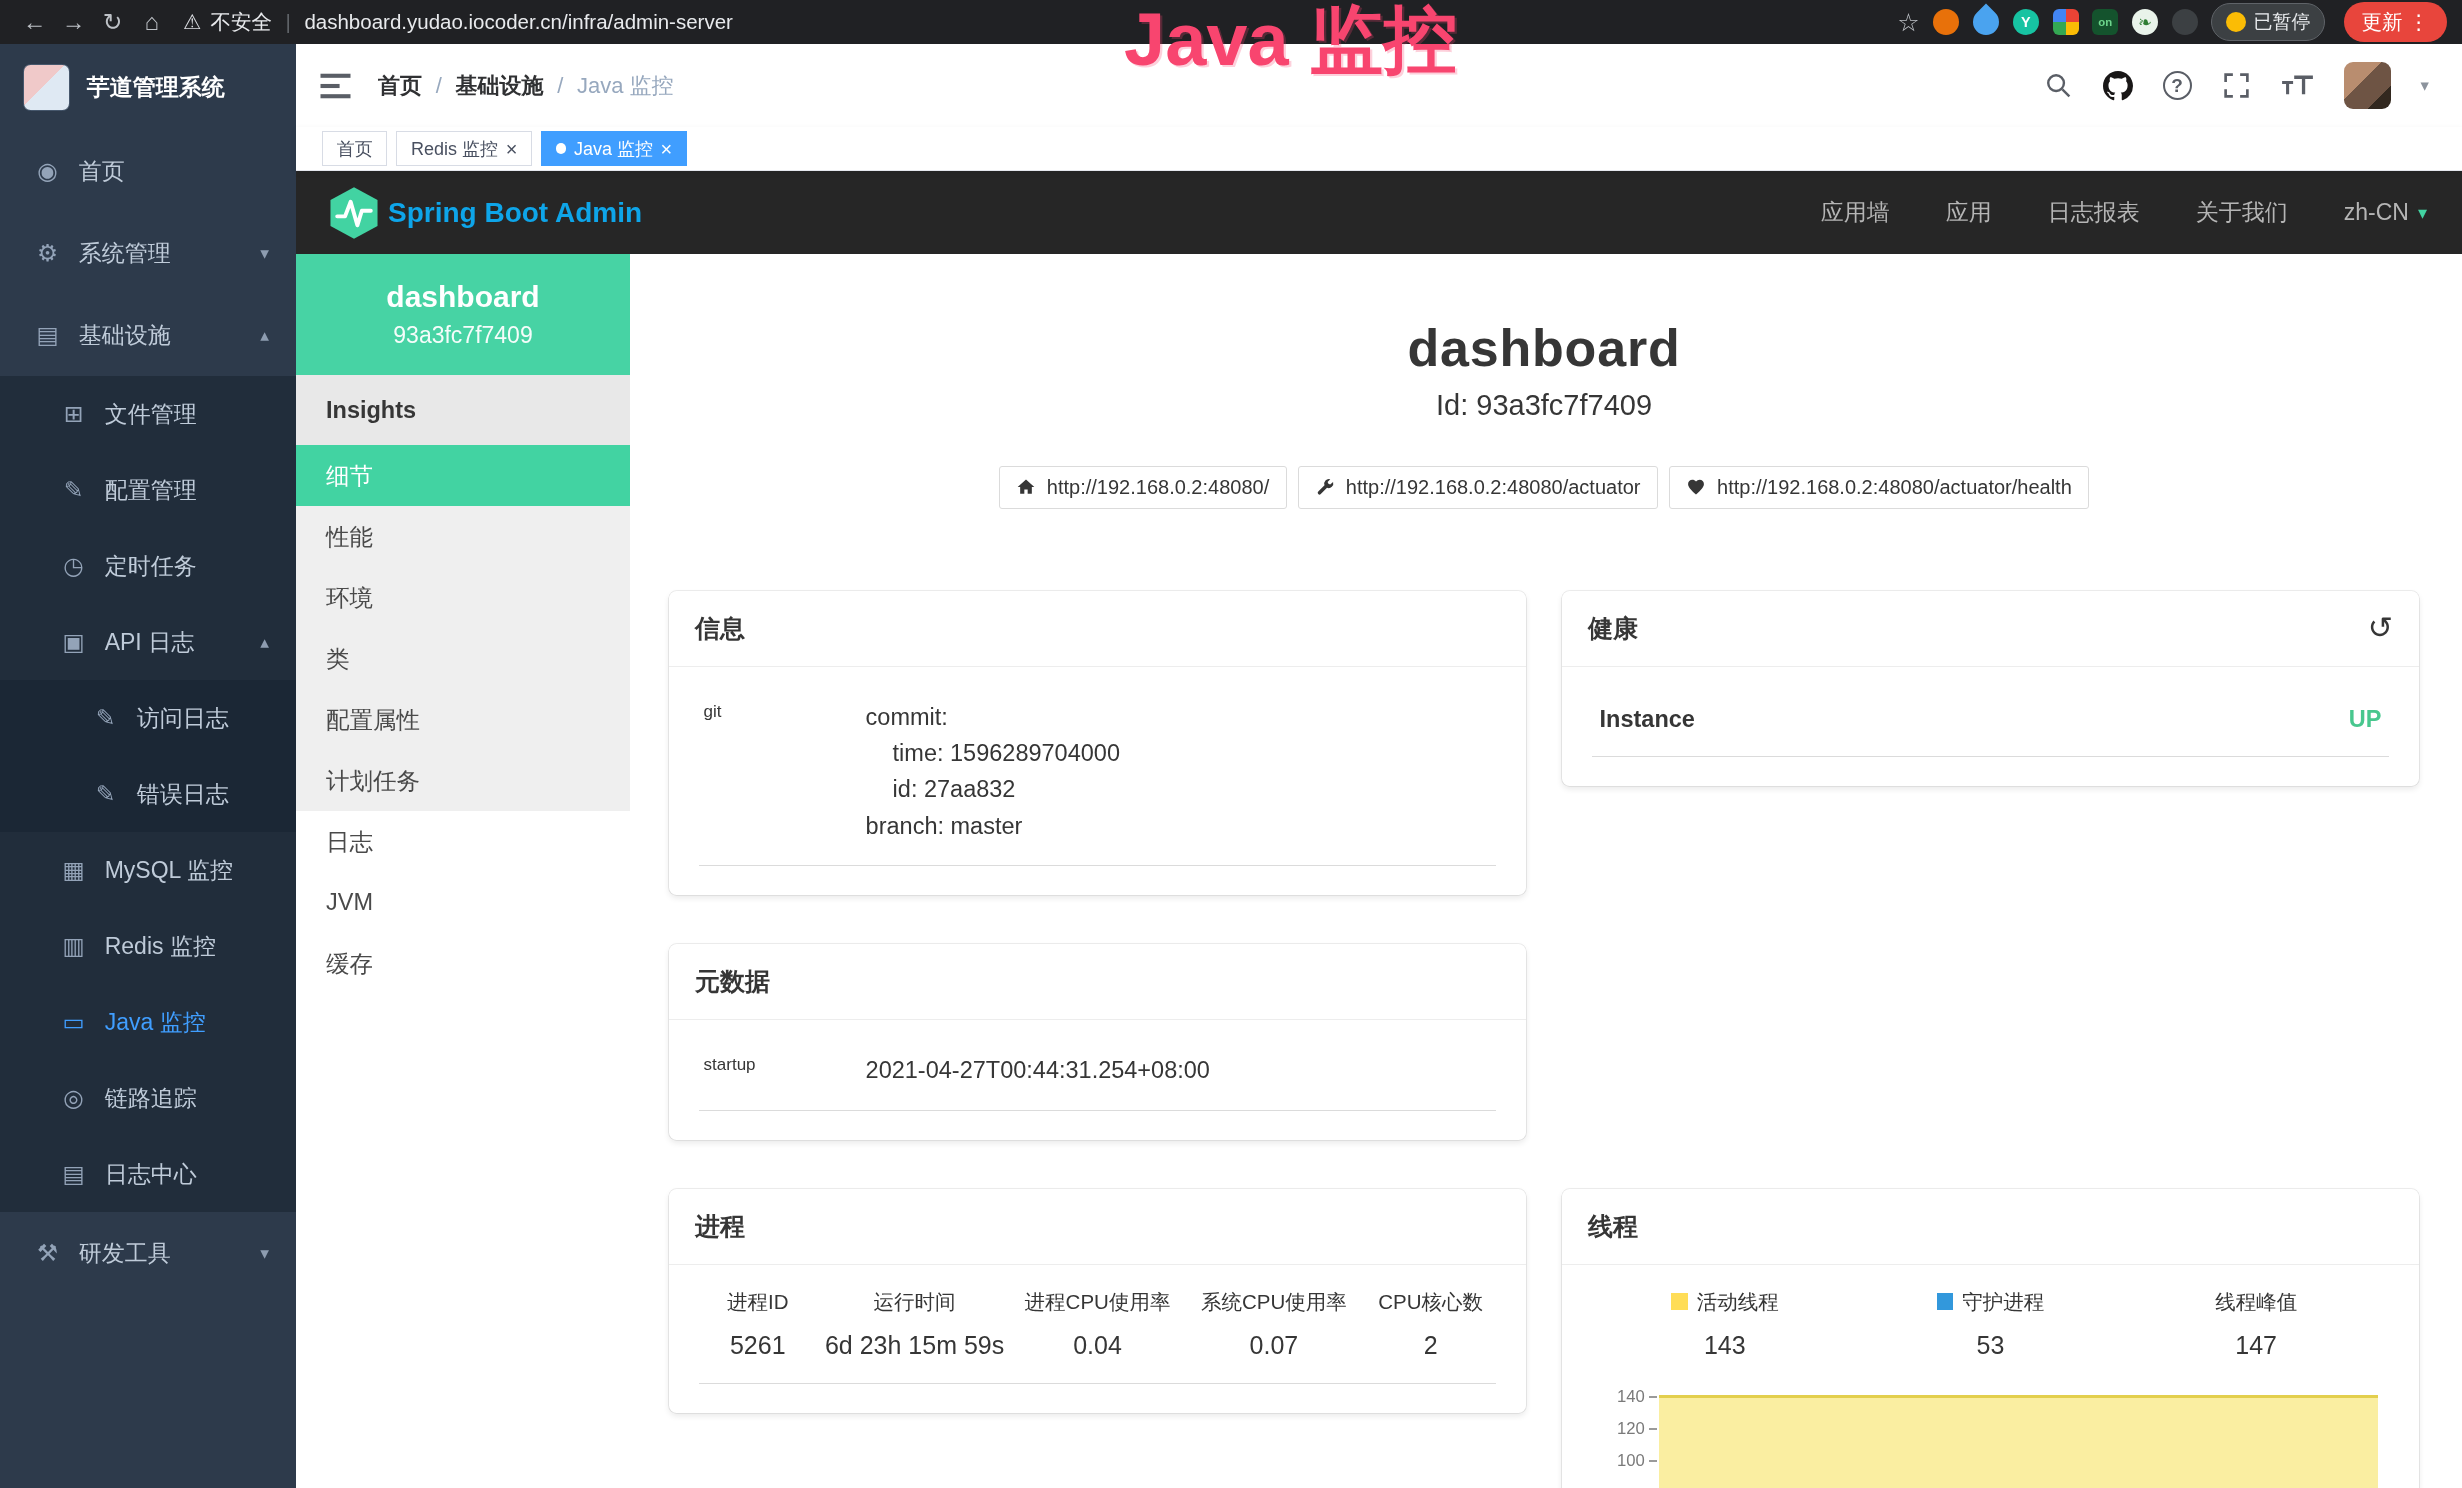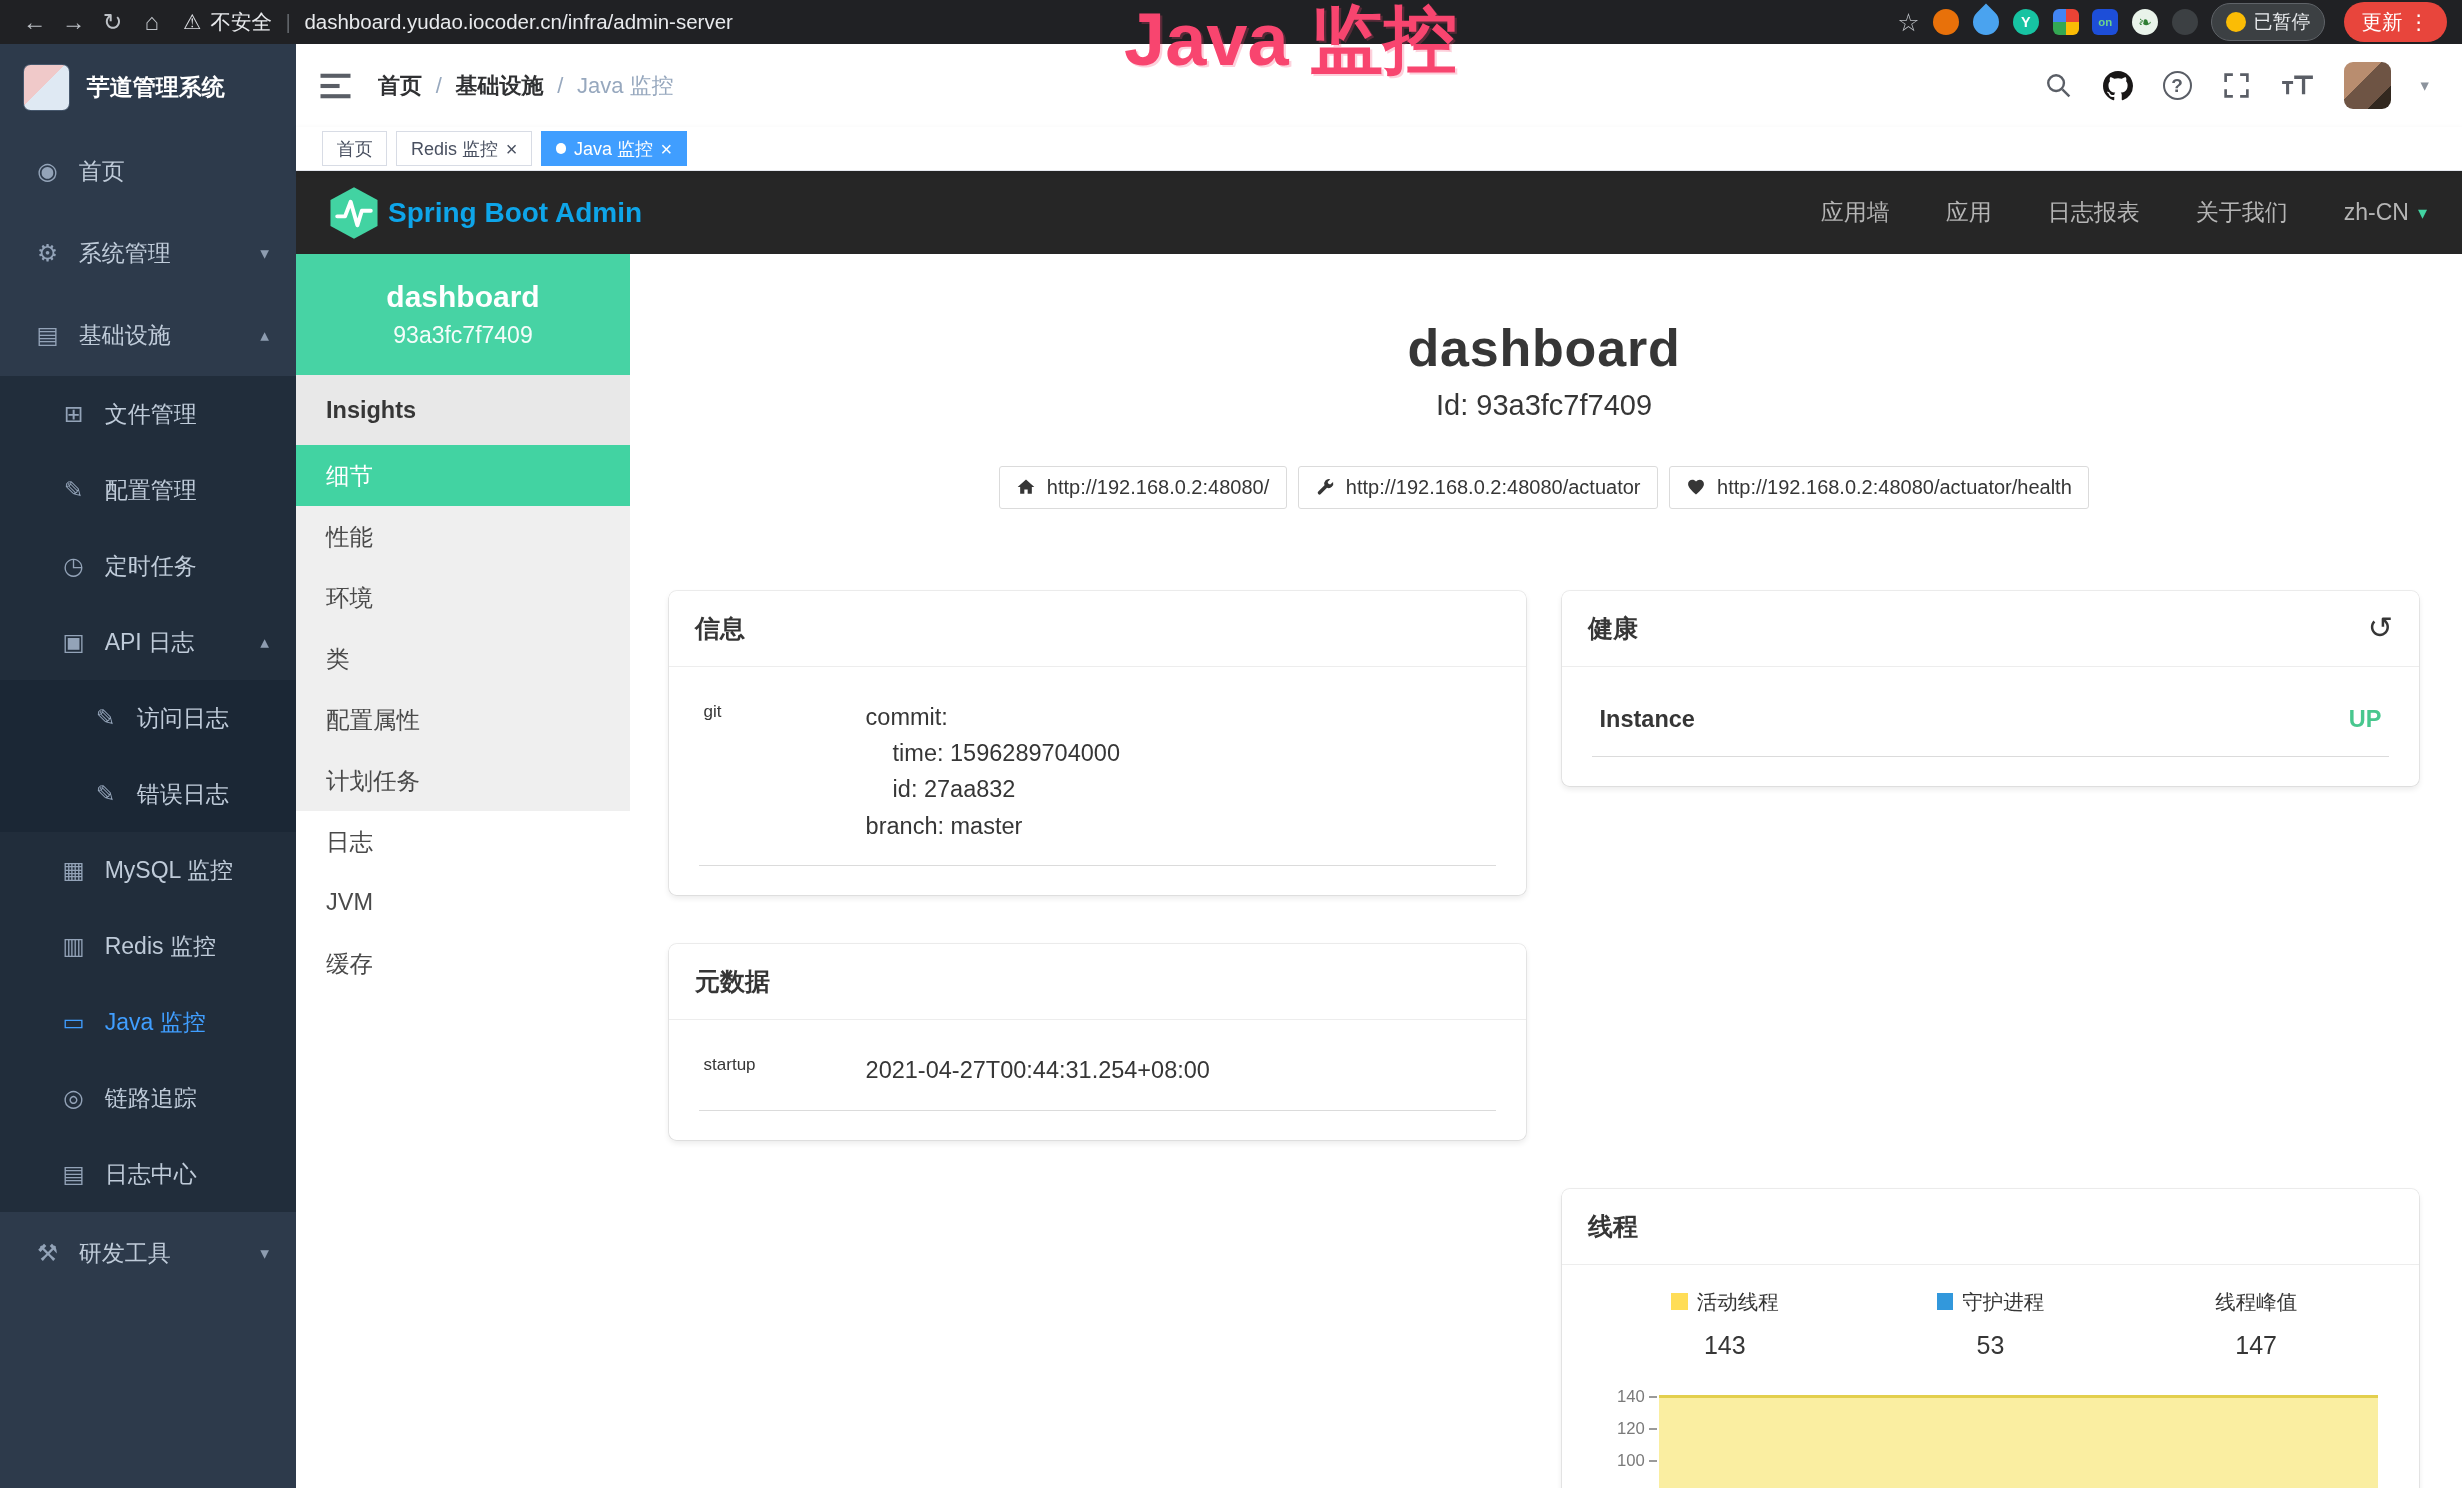--- a/index.html
+++ b/index.html
@@ -16,21 +16,21 @@
   .addr-sep { color:#5f6368; padding:0 4.6px; }
   .url { color:#e8eaed; white-space:nowrap; }
   .bspacer { flex:1; }
   .ext-tray { display:flex; align-items:center; gap:13.7px; }
   .star { font-size:25px; color:#bdc1c6; }
   .ext { width:26px; height:26px; border-radius:50%; display:inline-flex; align-items:center; justify-content:center; font-size:14.4px; color:#fff; font-weight:bold; }
   .ext-orange { background:#e8710a; }
   .ext-drop { background:#4aa3ef; border-radius:0 50% 50% 50%; transform:rotate(45deg); }
   .ext-green { background:#17c3a2; }
   .ext-grid { border-radius:6px; background:conic-gradient(#ea4335 0 25%, #fbbc05 0 50%, #34a853 0 75%, #4285f4 0); }
-  .ext-on { border-radius:6px; background:#1d4ed8; color:#6dd58c; font-size:11.4px; }
+  .ext-on { border-radius:6px; background:#14532d; color:#6dd58c; font-size:11.4px; }
   .ext-leaf { background:#e9f3ea; color:#2e7d32; font-size:16.7px; }
   .ext-dark { background:#3c4043; }
   .pill-paused { display:flex; align-items:center; gap:7.6px; background:#3c4043; border:0.8px solid #5f6368; border-radius:20px; padding:4.6px 13.7px; font-size:19px; color:#e8eaed; white-space:nowrap; }
   .smiley { width:20px; height:20px; border-radius:50%; background:#fbbc05; display:inline-block; }
   .btn-update { display:flex; align-items:center; gap:6px; background:#e8453c; color:#fff; border-radius:21px; padding:6px 18px; font-size:20.5px; white-space:nowrap; margin-left:4.6px; }
 
   
   .app-row { flex:1; display:flex; min-height:0; }
 
   
@@ -402,20 +402,39 @@
                 <span class="card-title">元数据</span>
               </div>
               <div class="card-body">
                 <div class="kv-row">
                   <div class="kv-label">startup</div>
                   <div class="kv-value">2021-04-27T00:44:31.254+08:00</div>
                 </div>
               </div>
             </section>
 
+            <section class="card c-proc">
+              <div class="card-head">
+                <span class="card-title">进程</span>
+              </div>
+              <div class="card-body">
+                <div class="proc-grid">
+                  <div class="proc-h">进程ID</div>
+                  <div class="proc-h">运行时间</div>
+                  <div class="proc-h">进程CPU使用率</div>
+                  <div class="proc-h">系统CPU使用率</div>
+                  <div class="proc-h">CPU核心数</div>
+                  <div class="proc-v">5261</div>
+                  <div class="proc-v">6d 23h 15m 59s</div>
+                  <div class="proc-v">0.04</div>
+                  <div class="proc-v">0.07</div>
+                  <div class="proc-v">2</div>
+                </div>
+              </div>
+            </section>
 
             <section class="card c-thread">
               <div class="card-head">
                 <span class="card-title">线程</span>
               </div>
               <div class="card-body">
                 <div class="thread-grid">
                   <div class="legend">
                     <span class="sq sq-active"></span>
                     <span>活动线程</span>

